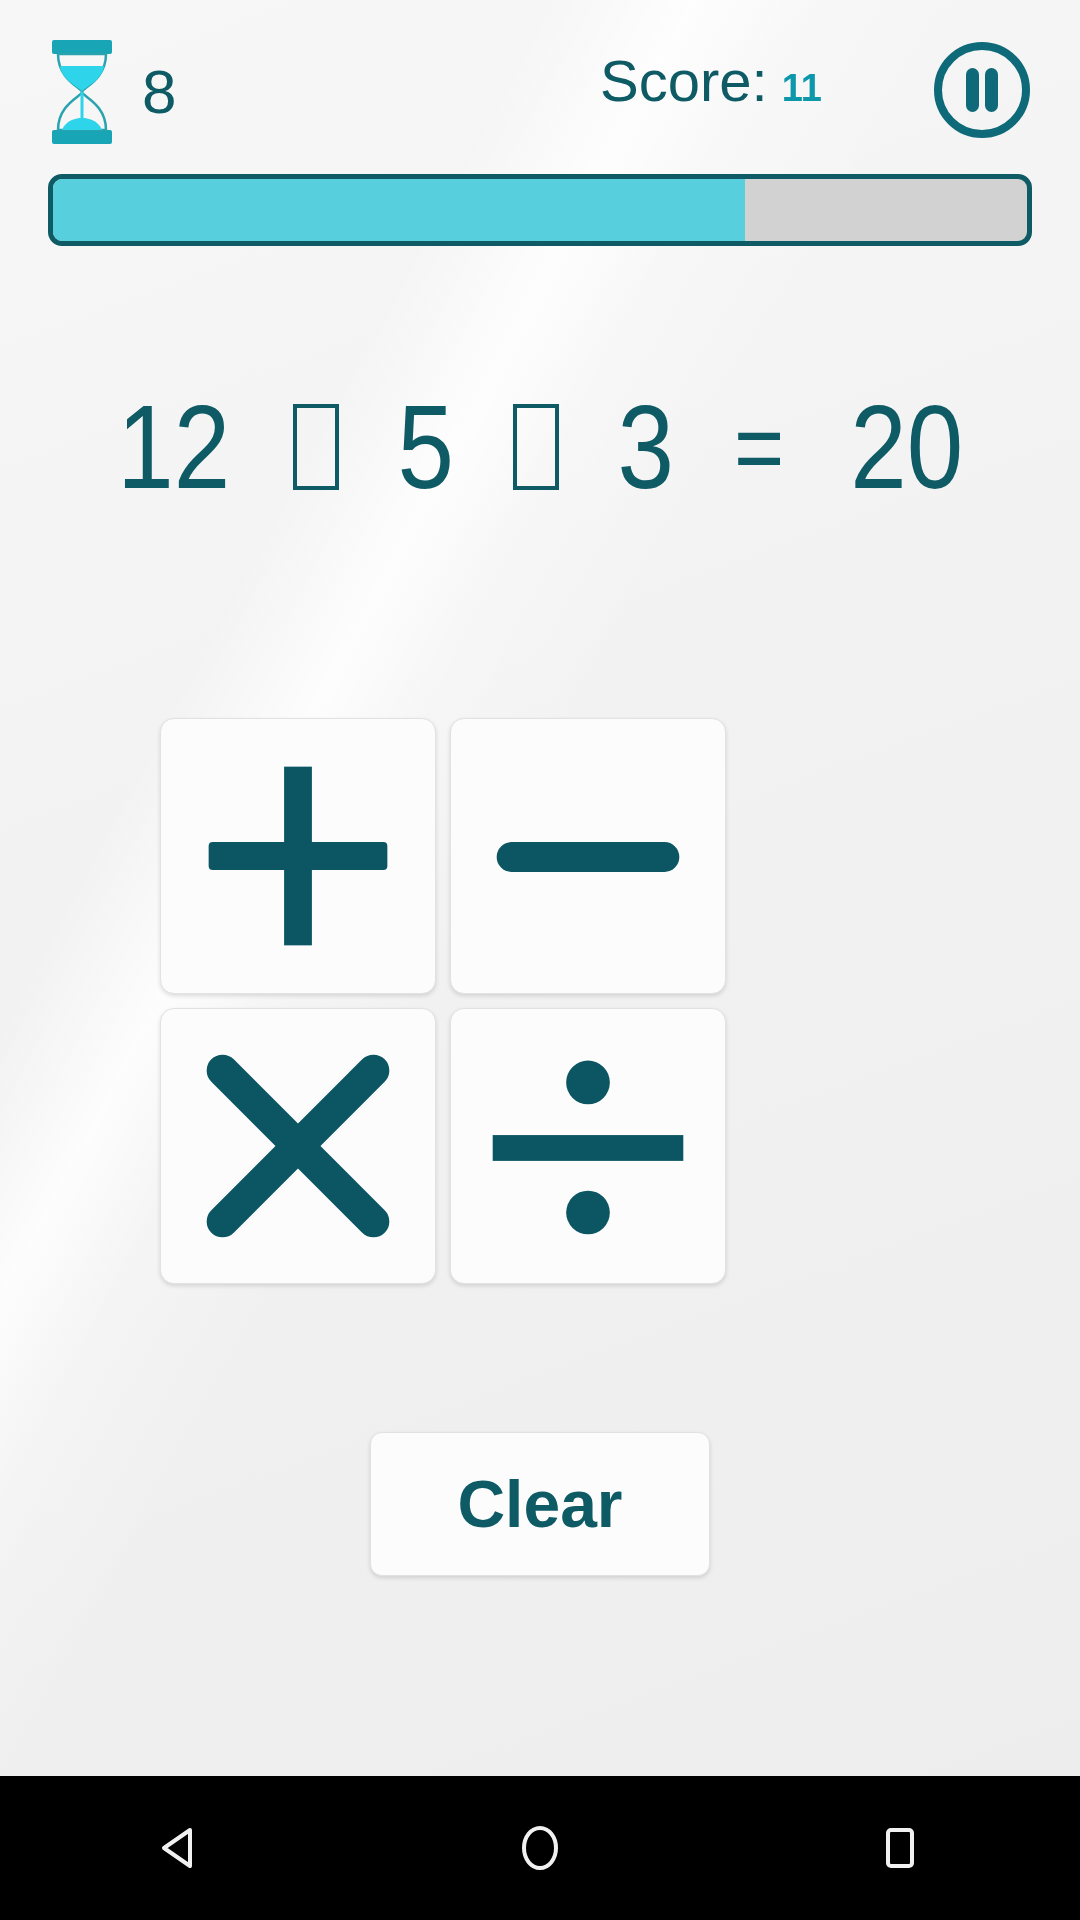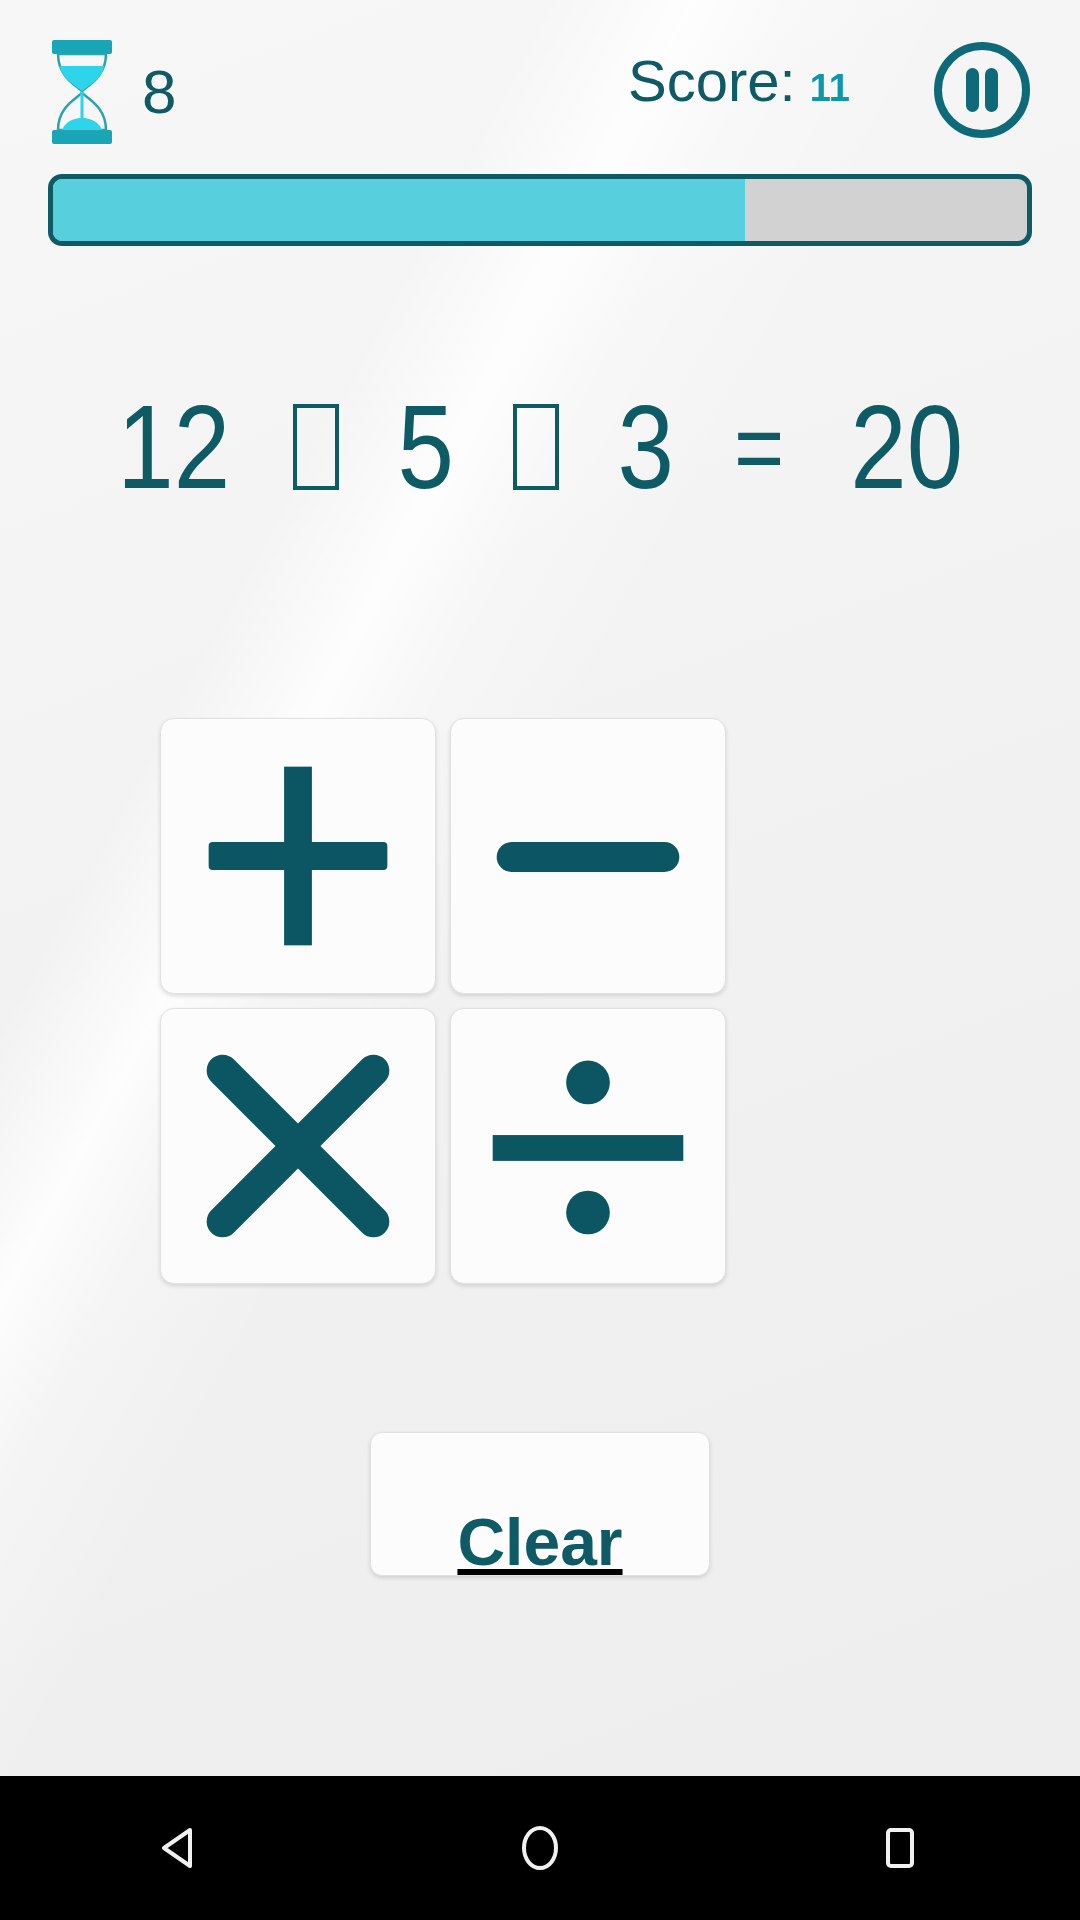--- a/index.html
+++ b/index.html
@@ -58,21 +58,20 @@
     letter-spacing: 0px;
   }
 
   #score-group {
     position: absolute;
     left: 600px;
     top: 52px;
     display: flex;
     align-items: baseline;
     gap: 14px;
-    margin-left: 28px;
   }
   #score-label {
     font-size: 58px;
     color: #0e5b66;
     line-height: 1;
   }
   #score-value {
     font-size: 38px;
     color: #0d97ab;
     font-weight: bold;
@@ -185,24 +184,23 @@
     left: 370px;
     top: 1432px;
     width: 340px;
     height: 144px;
     box-sizing: border-box;
     background: #fcfcfc;
     border: 1px solid #e2e2e2;
     border-radius: 12px;
     box-shadow: 0 2px 4px rgba(0,0,0,0.13);
     display: flex;
-    align-items: flex-end;
+    align-items: center;
     justify-content: center;
     cursor: pointer;
-    text-decoration: underline;
   }
   #clear-label {
     font-size: 66px;
     font-weight: bold;
     color: #0e5b66;
     line-height: 1;
   }
 
   
   #navbar {

